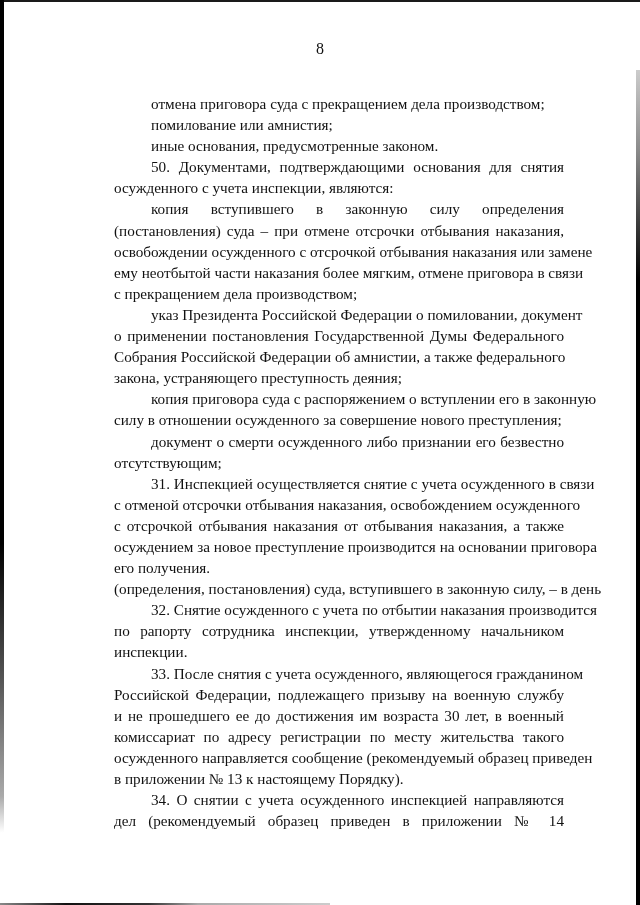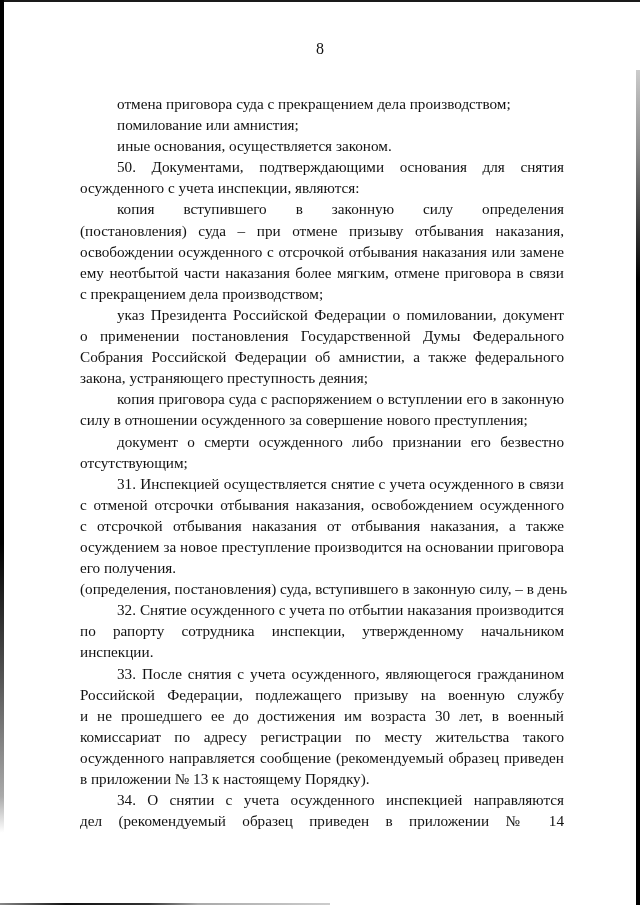--- a/index.html
+++ b/index.html
@@ -48,20 +48,21 @@
       font-size: 15.2px;
       line-height: 21.1px;
       color: #111;
     }
     .line {
       display: block;
       text-align: justify;
       text-align-last: justify;
       white-space: nowrap;
       height: 21.1px;
+      margin-left: 34px;
     }
     .line.last {
       text-align-last: left;
     }
     .line.indent {
       padding-left: 37px;
     }
   </style>
 </head>
 <body>
@@ -74,29 +75,29 @@
 <div class="page-number">8</div>
 
 <div class="body-text" id="doc-body">
     <div>
       <span class="line indent last">отмена приговора суда с прекращением дела производством;</span>
     </div>
     <div>
       <span class="line indent last">помилование или амнистия;</span>
     </div>
     <div>
-      <span class="line indent last">иные основания, осуществляется законом.</span>
+      <span class="line indent last">иные основания, предусмотренные законом.</span>
     </div>
     <div>
       <span class="line indent">50. Документами, подтверждающими основания для снятия</span>
       <span class="line last">осужденного с учета инспекции, являются:</span>
     </div>
     <div>
       <span class="line indent">копия вступившего в законную силу определения</span>
-      <span class="line">(постановления) суда – при отмене призыву отбывания наказания,</span>
+      <span class="line">(постановления) суда – при отмене отсрочки отбывания наказания,</span>
       <span class="line">освобождении осужденного с отсрочкой отбывания наказания или замене</span>
       <span class="line">ему неотбытой части наказания более мягким, отмене приговора в связи</span>
       <span class="line last">с прекращением дела производством;</span>
     </div>
     <div>
       <span class="line indent">указ Президента Российской Федерации о помиловании, документ</span>
       <span class="line">о применении постановления Государственной Думы Федерального</span>
       <span class="line">Собрания Российской Федерации об амнистии, а также федерального</span>
       <span class="line last">закона, устраняющего преступность деяния;</span>
     </div>

